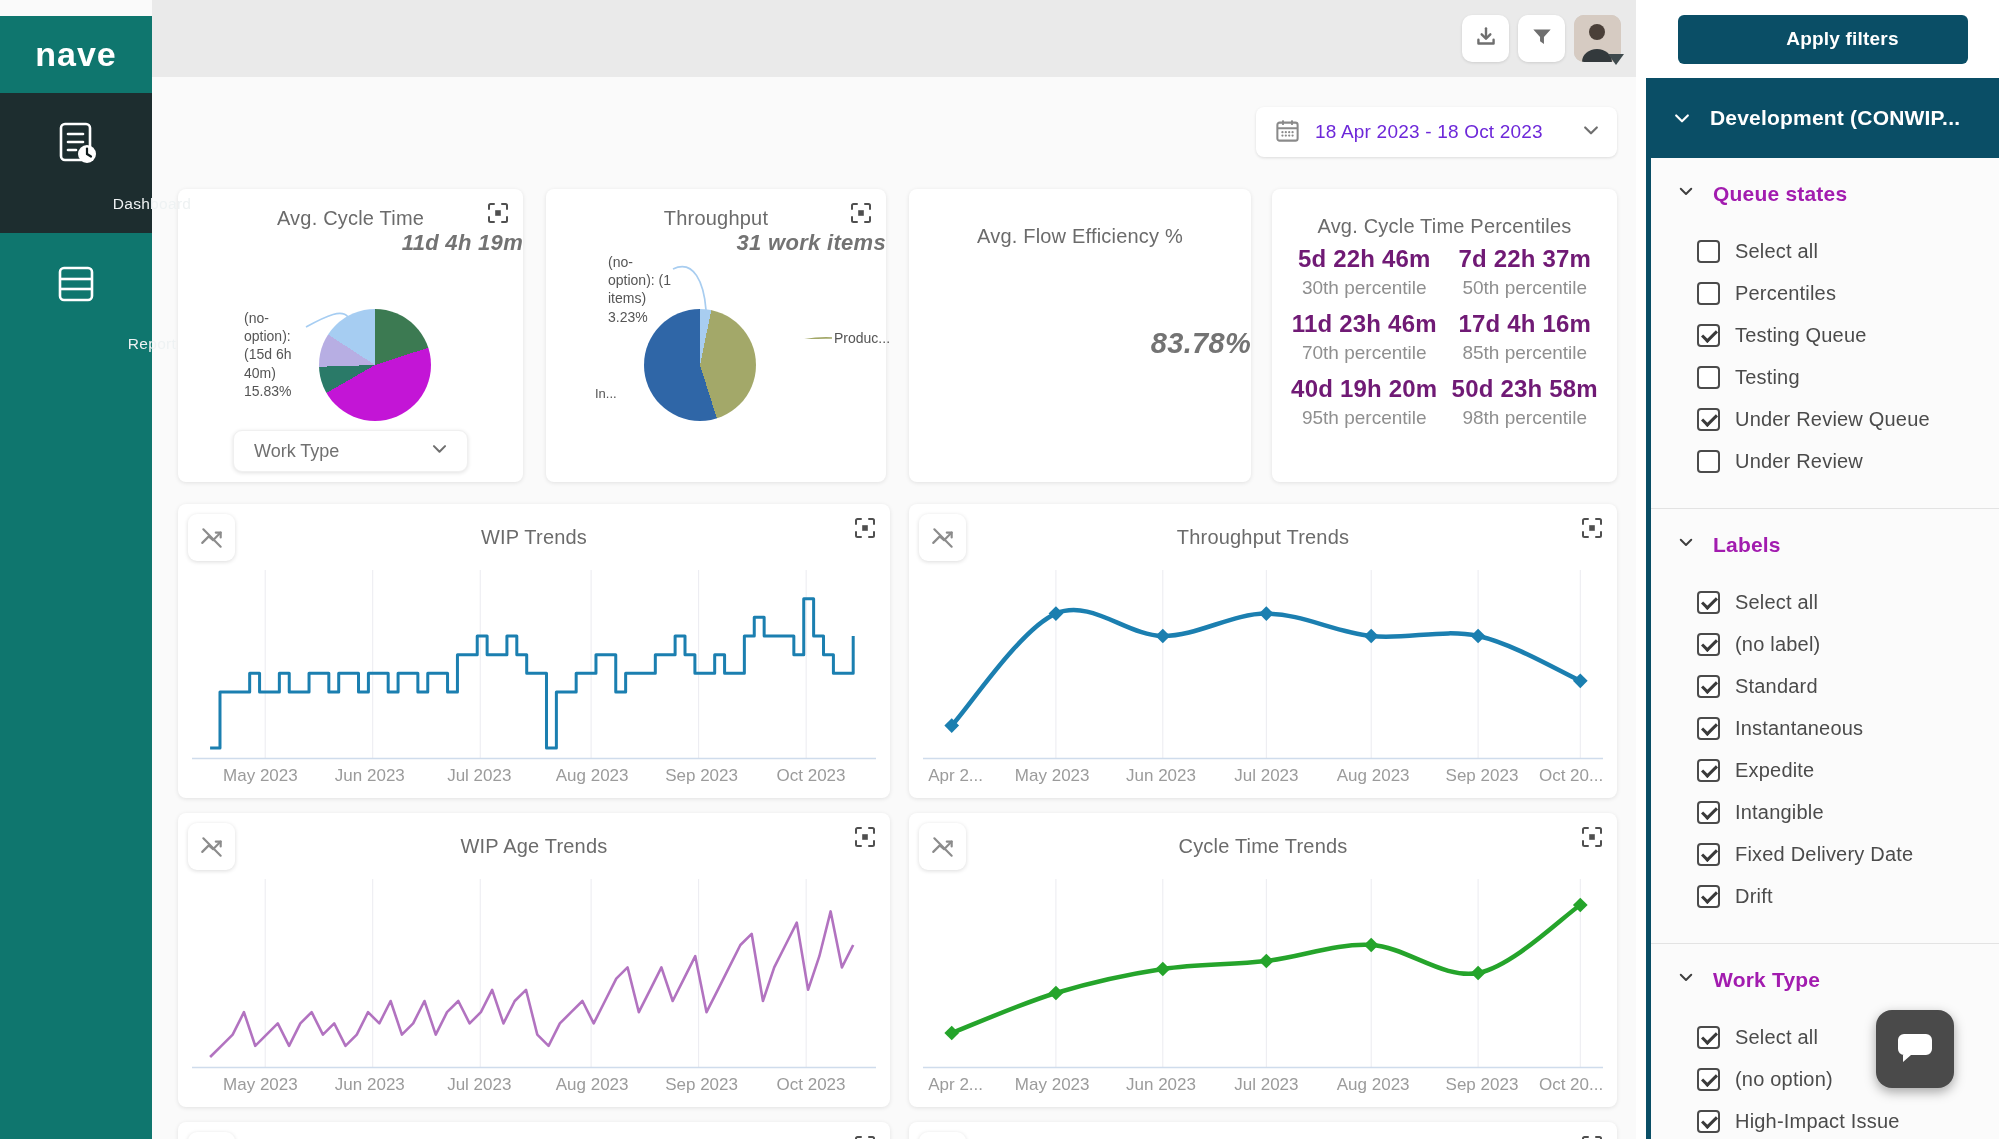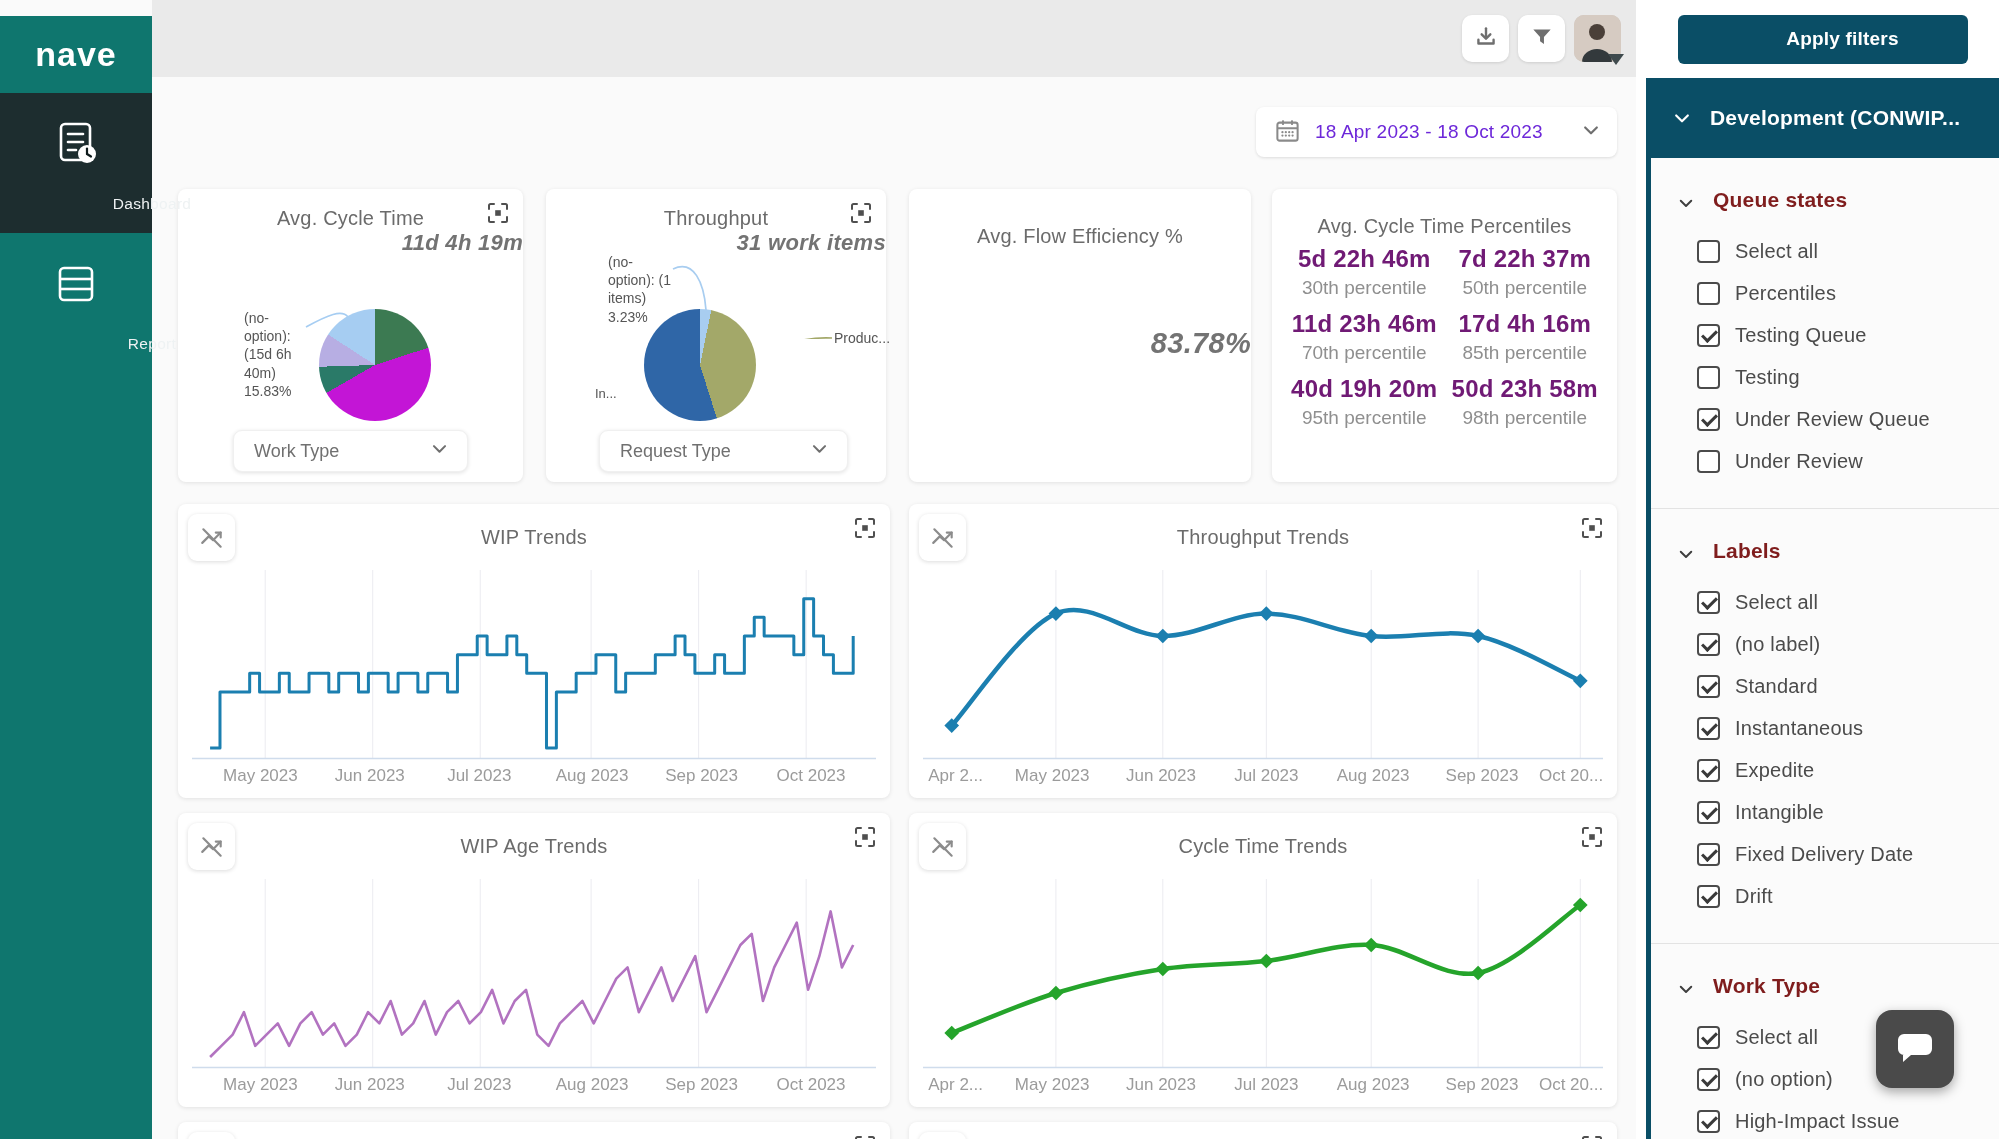--- a/index.html
+++ b/index.html
@@ -68,22 +68,22 @@
   #fpanel { position:absolute; left:1646px; top:0; width:353px; height:1139px; background:#fbfbfb; z-index:5; }
   #fpanel-top { height:78px; background:#fff; display:flex; align-items:center; justify-content:center; }
   #apply-btn { width:290px; height:49px; background:#0a4e66; color:#fff; border:none; border-radius:6px;
     font-size:19px; font-weight:600; letter-spacing:.2px; cursor:pointer; font-family:inherit;padding-left:40px; }
   #board-header { height:80px; background:#0a4e66; color:#fff; display:flex; align-items:center; gap:18px;
     padding-left:26px; cursor:pointer; overflow:hidden; }
   #board-header span { font-size:21px; font-weight:700; letter-spacing:.2px; white-space:nowrap; }
   #filter-sections { position:absolute; top:158px; left:0; right:0; bottom:0; border-left:5px solid #0a4e66; overflow:hidden; }
   .f-section { padding:24px 0 26px 0; border-bottom:1px solid #e3e3e3; }
   .f-section:last-child { border-bottom:none; }
-  .f-head { display:flex; align-items:flex-end; gap:18px; padding-left:26px; height:30px; margin-bottom:18px;
-    color:#7f1d1d; cursor:pointer; }
+  .f-head { display:flex; align-items:flex-start; gap:18px; padding-left:26px; height:30px; margin-bottom:18px;
+    color:#a21caf; cursor:pointer; }
   .f-head span { font-size:21px; font-weight:700; letter-spacing:.2px; }
   .f-row { display:flex; align-items:center; gap:15px; padding-left:46px; height:42px; cursor:pointer; }
   .cb { width:23px; height:23px; border:2.5px solid #4b4b4b; border-radius:4px; position:relative; background:#fff; flex:0 0 auto; }
   .cb.checked::after { content:""; position:absolute; left:3px; top:4px; width:12px; height:6px;
     border-left:3px solid #3a3a3a; border-bottom:3px solid #3a3a3a; transform:rotate(-45deg); }
   .f-label { font-size:20px; color:#4b4b4b; letter-spacing:.2px; }
 
   
   #chat-fab { position:absolute; left:1876px; top:1010px; width:78px; height:78px; background:#4a4a4a; border:none;
     border-radius:16px; box-shadow:0 4px 12px rgba(0,0,0,.35); cursor:pointer; z-index:9;
@@ -219,28 +219,20 @@
 items)
 3.23%</div>
     <div class="callout" style="left:288px; top:140px;">Produc...</div>
     <div class="callout" style="left:8px; top:197px; font-size:13px;margin-left:41px;">In...</div>
     <svg class="leader">
       <path d="M127,80 C148,70 158,94 160,121" fill="none" stroke-width="1.7" stroke="#a8cdf0"></path>
       <path d="M213,167 C242,152 268,148 286,149" fill="none" stroke-width="1.7" stroke="#a3a869"></path>
       <path d="M34,204 C58,199 82,195 98,187" fill="none" stroke-width="1.7" stroke="#2f66a7"></path>
     </svg>
     <div class="pie" style="left: 98px; top: 120px; background: conic-gradient(rgb(168, 205, 240) 0%, rgb(168, 205, 240) 3.23%, rgb(163, 168, 105) 3.23%, rgb(163, 168, 105) 45.13%, rgb(47, 102, 167) 45.13%, rgb(47, 102, 167) 100%);"></div>
-    <div class="dd" style="left:53px; width:249px;">
-      <span>Request Type</span>
-      <span>
-        <svg width="19" height="19" viewBox="0 0 24 24">
-            <path d="M5 9l7 7 7-7" fill="none" stroke="#6f6f6f" stroke-width="2.6" stroke-linecap="round" stroke-linejoin="round"></path>
-          </svg>
-      </span>
-    </div>
   </section>
 
   <section class="card" style="left:757px; top:112px; width:342px; height:293px;">
     <div class="card-title" style="top:36px">Avg. Flow Efficiency %</div>
     <div class="kpi-value" style="top:138px; font-size:29px;">83.78%</div>
   </section>
 
   <section class="card" style="left:1120px; top:112px; width:345px; height:293px;">
     <div class="card-title" style="top:26px">Avg. Cycle Time Percentiles</div>
     <div id="pct-grid">

